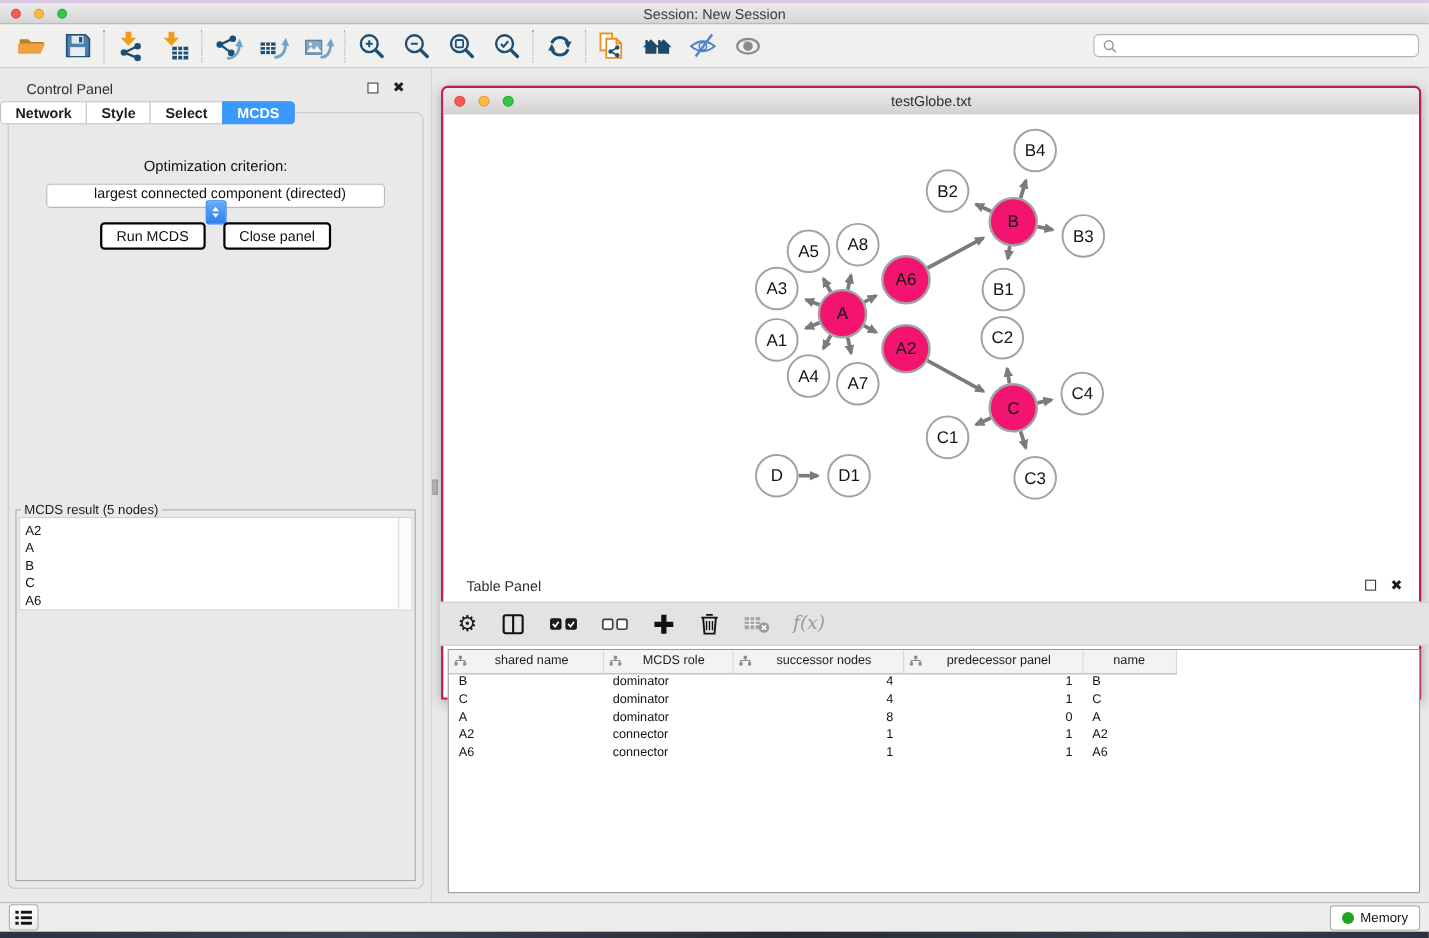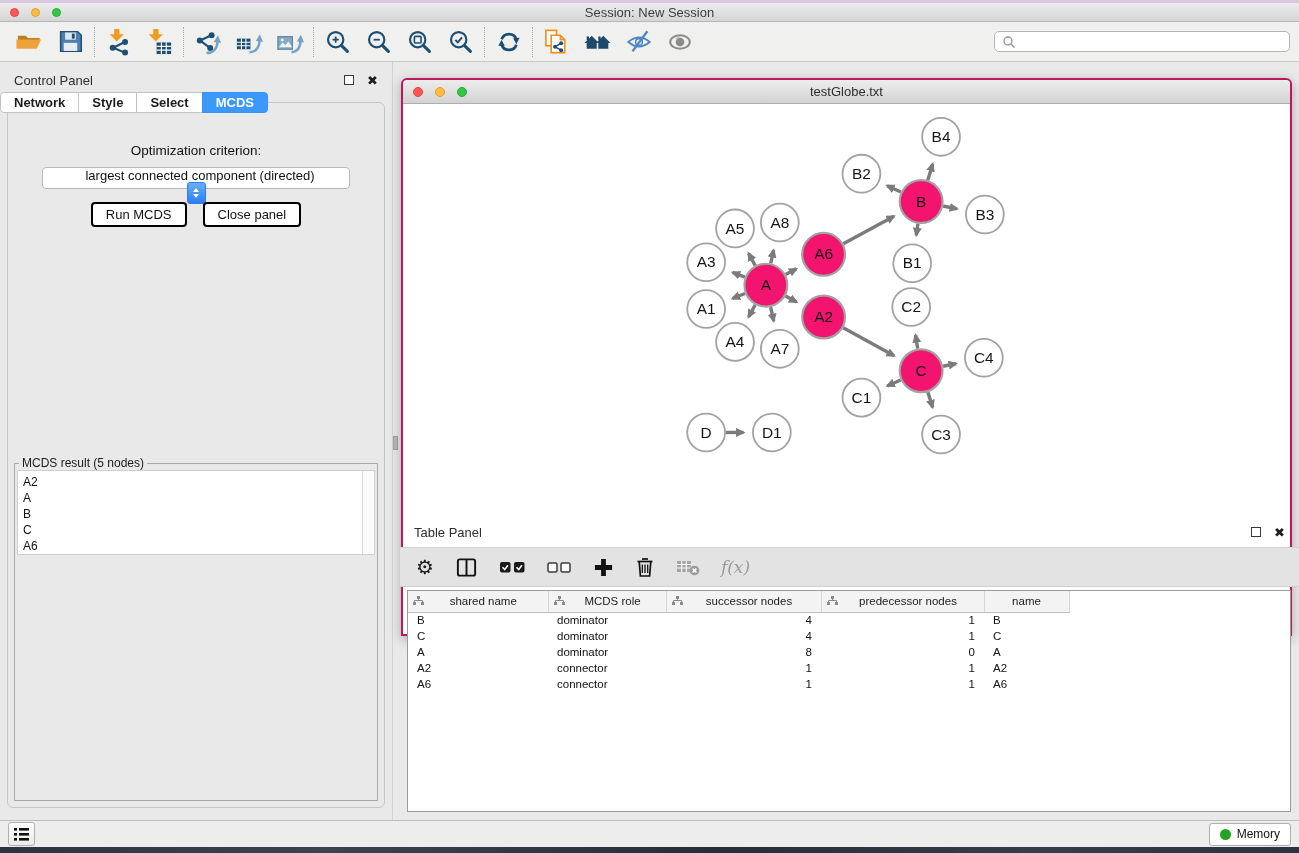--- a/index.html
+++ b/index.html
@@ -27,21 +27,21 @@
   .search-input { width:296px; height:21px; border:1px solid #b5b5b5; border-radius:5px;
                   padding:0 8px 0 27px; font-size:12px; background:#fff; outline:none;
                   font-family:"Liberation Sans",sans-serif; }
 
   
   .main { display:flex; height:758px; }
 
   
   .control-panel { width:393px; background:#e9e9e9; border-right:1px solid #d2d2d2;
                    display:flex; flex-direction:column; padding-top:6px; }
-  .panel-header { height:24px; display:flex; align-items:center; padding:0 14px; flex:none; }
+  .panel-header { height:24px; display:flex; align-items:center; padding:0 24px; flex:none; }
   .panel-title { font-size:13px; color:#2e2e2e; }
   .panel-controls { margin-left:auto; display:flex; gap:13px; align-items:center; }
   .float-icon { width:10px; height:10px; border:1.5px solid #3a3a3a; display:inline-block; background:#fff; }
   .close-icon { font-size:13px; font-weight:bold; color:#1d1d1d; line-height:1; font-family:"DejaVu Sans",sans-serif; }
   .seg-tabs { display:flex; position:relative; z-index:2; }
   .seg-tab { font-size:13px; font-weight:bold; color:#1c1c1c; background:#fff; border:1px solid #c3c3c3;
              padding:2px 13px; margin-right:-1px; white-space:nowrap; }
   .seg-tab:first-child { border-radius:4px 0 0 4px; }
   .seg-tab:last-child  { border-radius:0 4px 4px 0; margin-right:0; }
   .seg-tab.active { background:#3b99fc; color:#fff; border-color:#3594f8; }
@@ -548,21 +548,21 @@
                     </div>
                   </th>
                   <th>
                     <div class="th-inner">
                       <svg width="11" height="10" viewBox="0 0 11 10" style="flex:none">
                         <rect x="4" y="0" width="3" height="3" fill="#8a8a8a"></rect>
                         <rect x="0" y="6" width="3" height="3" fill="#8a8a8a"></rect>
                         <rect x="8" y="6" width="3" height="3" fill="#8a8a8a"></rect>
                         <path d="M5.5 3 v1.5 M1.5 6 V4.5 h8 V6" stroke="#8a8a8a" fill="none"></path>
                       </svg>
-                      <span class="th-label">predecessor nodes</span>
+                      <span class="th-label">predecessor panel</span>
                     </div>
                   </th>
                   <th>
                     <div class="th-inner">
                       <span class="th-label">name</span>
                     </div>
                   </th>
                   <th class="filler"></th>
                 </tr>
               </thead>

